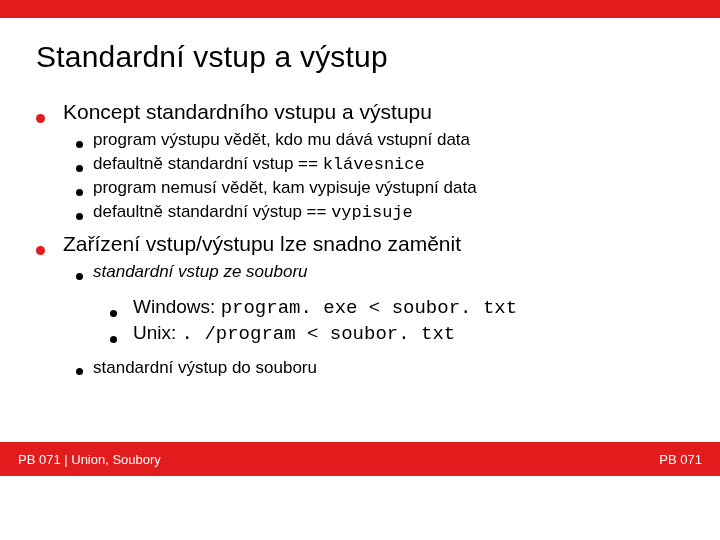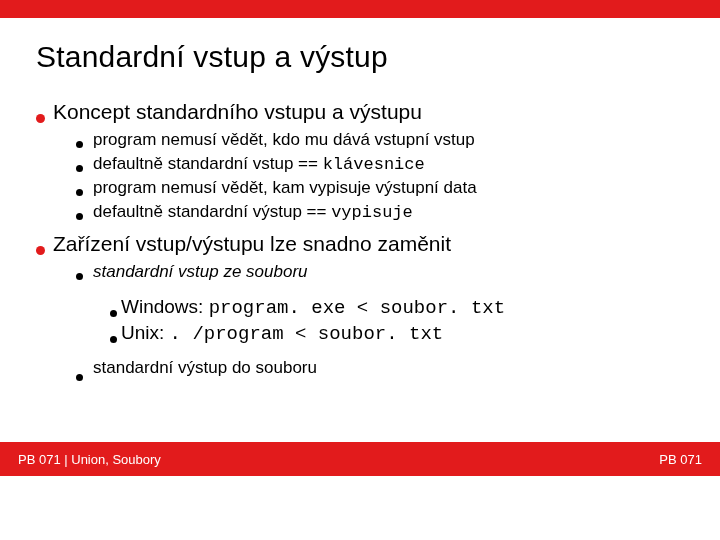--- a/index.html
+++ b/index.html
@@ -3,29 +3,29 @@
 <meta charset="utf-8">
 <style>
   * { margin: 0; padding: 0; box-sizing: border-box; }
   html, body { width: 720px; height: 540px; font-family: Arial, Helvetica, sans-serif; background: #fff; }
   .slide { width: 720px; height: 476px; position: relative; display: flex; flex-direction: column; }
   .topbar { position: absolute; top: 0; left: 0; right: 0; height: 18px; background: #e21b1c; }
   .title { position: absolute; top: 40px; left: 36px; font-size: 30px; font-weight: 400; color: #000; letter-spacing: 0.2px; }
   .content { position: absolute; top: 100px; left: 36px; right: 36px; }
   ul.level1 { list-style: none; }
   ul.level1 > li { margin-bottom: 6px; }
-  ul.level1 > li > .row { display: flex; align-items: baseline; gap: 8px; }
+  ul.level1 > li > .row { display: flex; align-items: baseline; gap: 18px; }
   .disc { width: 9px; height: 9px; border-radius: 50%; background: #e21b1c; flex-shrink: 0; position: relative; top: 4px; }
   .l1text { font-size: 21px; color: #000; }
   ul.level2 { list-style: none; margin: 6px 0 10px 40px; }
   ul.level2 > li { display: flex; align-items: baseline; gap: 10px; margin-bottom: 4px; }
   .dot2 { width: 7px; height: 7px; border-radius: 50%; background: #000; flex-shrink: 0; position: relative; top: 3px; }
   .l2text { font-size: 17px; color: #000; }
   ul.level3 { list-style: none; margin: 4px 0 6px 34px; }
-  ul.level3 > li { display: flex; align-items: baseline; gap: 4px; margin-bottom: 3px; }
+  ul.level3 > li { display: flex; align-items: baseline; gap: 16px; margin-bottom: 3px; }
   .dot3 { width: 7px; height: 7px; border-radius: 50%; background: #000; flex-shrink: 0; position: relative; top: 4px; }
   .l3text { font-size: 19px; color: #000; }
   .mono { font-family: "Courier New", Courier, monospace; }
   .footer { position: absolute; bottom: 0; left: 0; right: 0; height: 34px; background: #e21b1c; display: flex; align-items: center; justify-content: space-between; padding: 0 18px; color: #fff; font-size: 13px; gap: 42px; }
   .footer-right { font-size: 13px; }
 </style>
 </head>
 <body>
 
 <div class="slide">
@@ -37,21 +37,21 @@
     <ul class="level1">
 
       <li>
         <div class="row">
           <span class="disc"></span>
           <span class="l1text">Koncept standardního vstupu a výstupu</span>
         </div>
         <ul class="level2">
           <li>
             <span class="dot2"></span>
-            <span class="l2text">program nemusí vědět, kdo mu dává vstupní vstup</span>
+            <span class="l2text">program výstupu vědět, kdo mu dává vstupní data</span>
           </li>
           <li>
             <span class="dot2"></span>
             <span class="l2text">
               <span>defaultně standardní vstup == </span><span class="mono">klávesnice</span>
             </span>
           </li>
           <li>
             <span class="dot2"></span>
             <span class="l2text">program nemusí vědět, kam vypisuje výstupní data</span>
@@ -87,21 +87,21 @@
               <li>
                 <span class="dot3"></span>
                 <span class="l3text">
                   <span>Unix: </span><span class="mono">. /program &lt; soubor. txt</span>
                 </span>
               </li>
             </ul>
           </li>
 
           <li style="flex-direction:column; align-items:stretch;">
-            <div style="display:flex; align-items:flex-end; gap:10px;">
+            <div style="display:flex; align-items:center; gap:10px;">
               <span class="dot2"></span>
               <span class="l2text">standardní výstup do souboru</span>
             </div>
           </li>
 
         </ul>
       </li>
 
     </ul>
   </div>

